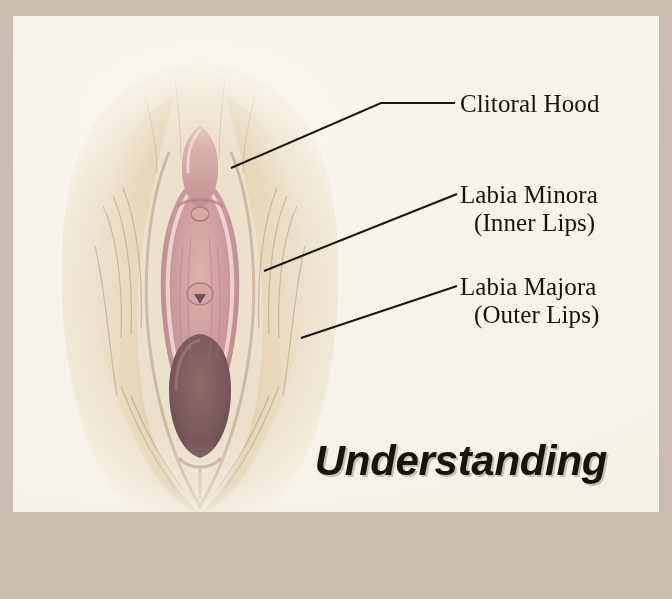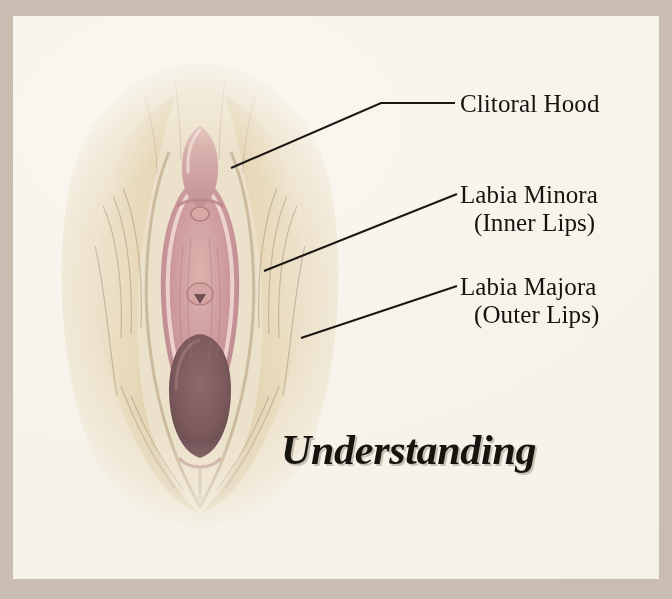--- a/index.html
+++ b/index.html
@@ -22,21 +22,21 @@
     box-sizing: border-box;
     background: #c9bdb1;
   }
   #canvas {
     position: absolute;
     left: 13px;
     top: 16px;
     right: 13px;
     bottom: 20px;
     width: 646px;
-    height: 563px;
+    height: 496px;
     box-sizing: border-box;
     background:
       radial-gradient(120% 90% at 30% 20%, #faf7f0 0%, #f7f4ec 45%, #f5f1e7 100%);
     overflow: hidden;
   }
 
   
   #illustration {
     position: absolute;
     left: 12px;
@@ -67,24 +67,24 @@
   .label .sub { display: block; padding-left: 14px; }
 
   #label-hood  { left: 447px; top: 74px; }
   #label-minora{ left: 447px; top: 165px; }
   #label-majora{ left: 447px; top: 257px; }
 
   
   #title {
     position: absolute;
     left: 268px;
-    top: 406px;
+    top: 417px;
     width: 360px;
-    text-align: left;
-    font-family: Liberation Serif, serif;
+    text-align: center;
+    font-family: Liberation Sans, sans-serif;
     font-weight: bold;
     font-style: italic;
     font-size: 42px;
     line-height: 56px;
     color: #17130f;
     text-shadow: 2px 2px 0 rgba(140,130,118,.45);
     letter-spacing: -.3px;
   }
   #title .line2 { display: block; }
 </style>

